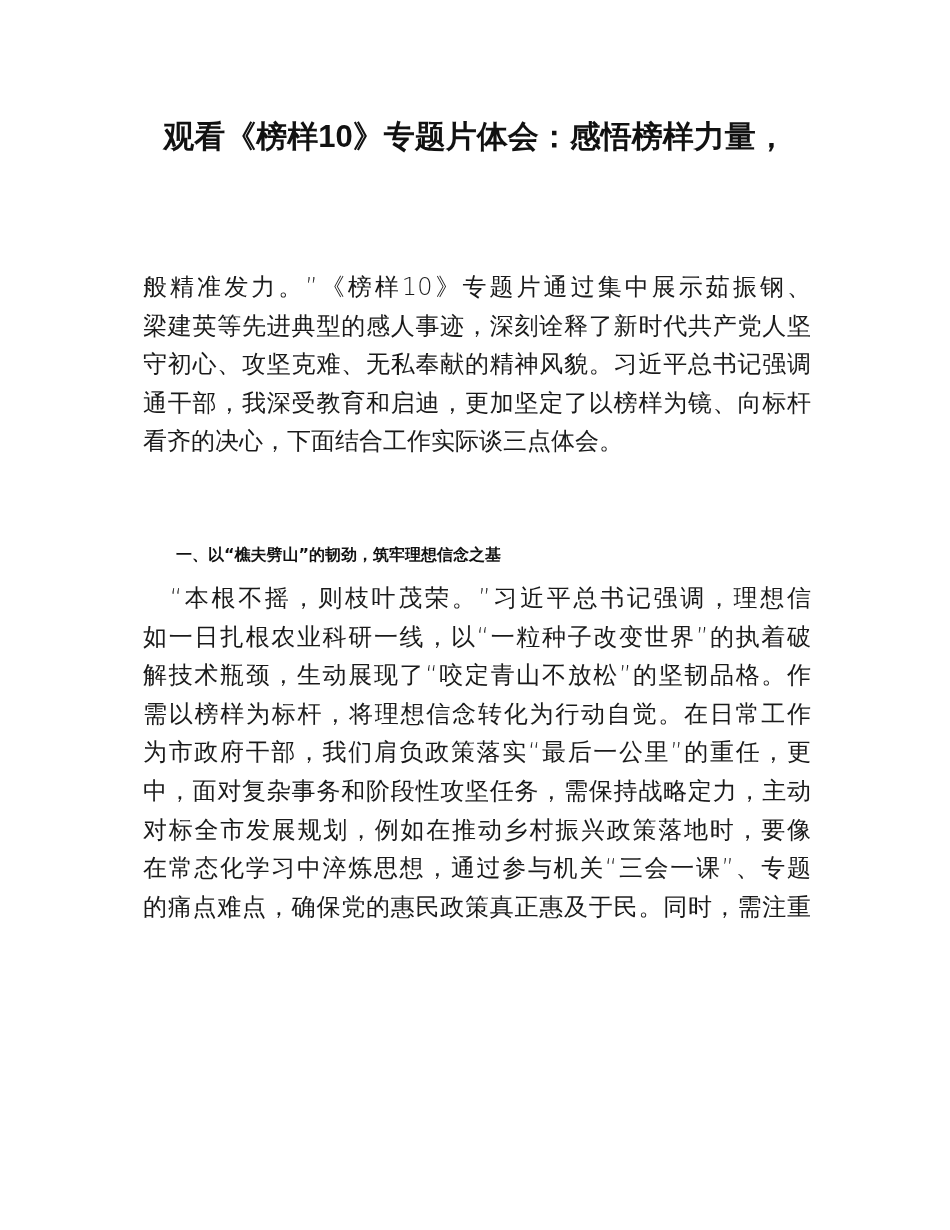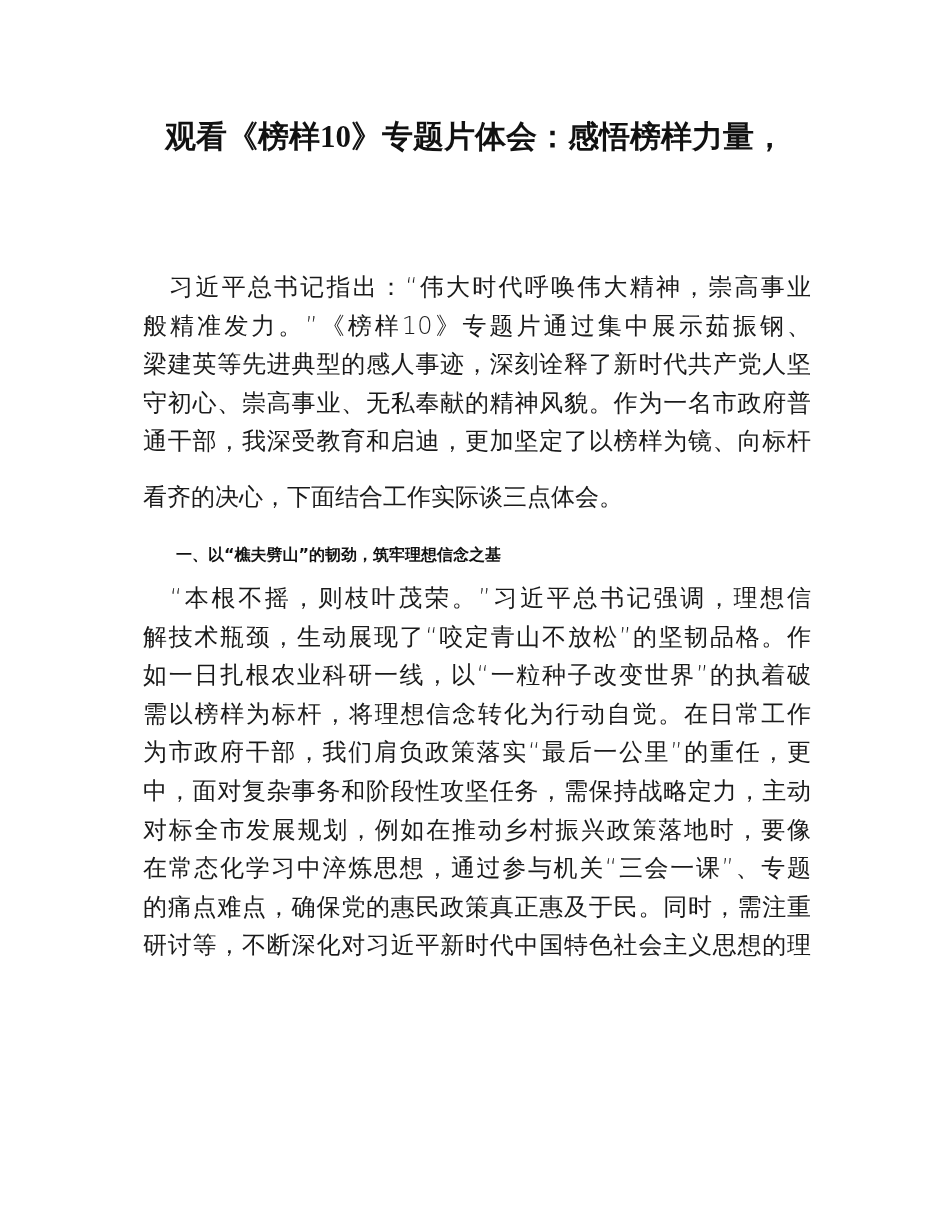--- a/index.html
+++ b/index.html
@@ -1,71 +1,69 @@
 <!DOCTYPE html>
 <html><head>
 <meta charset="utf-8">
 <style>
   html, body { margin: 0; padding: 0; background: #ffffff; }
   body { width: 950px; height: 1230px; position: relative; overflow: hidden; }
   .page { position: absolute; left: 0; top: 0; width: 950px; height: 1230px; background: #fff; }
   .title {
     position: absolute; left: 60px; width: 830px; top: 112px;
     text-align: center;
-    font-family: Liberation Serif, serif;
+    font-family: Liberation Sans, sans-serif;
     font-weight: bold; font-size: 31px; line-height: 50px; color: #111;
     letter-spacing: 0px;
   }
   .title div { white-space: nowrap; }
   .body-text {
     position: absolute; left: 143px; width: 668px;
     font-family: "DejaVu Sans", "Liberation Sans", sans-serif;
     font-size: 24px; color: #1a1a1a;
   }
   .line {
     height: 38.6px; line-height: 38.6px; white-space: nowrap;
     text-align: justify; text-align-last: justify;
     font-weight: 300;
   }
-  .line.last { text-align-last: left; margin-top: 17px; }
+  .line.last { text-align-last: left; }
   .p1 { top: 268px; }
   .heading {
     position: absolute; left: 176px; top: 535px;
     font-family: "DejaVu Sans", "Liberation Sans", sans-serif;
     font-weight: bold; font-size: 16px; line-height: 40px; color: #111;
     white-space: nowrap;
   }
   .p2 { top: 579px; }
 </style>
 </head>
 <body>
 
 <div class="page">
 
   <div class="title">
     <div>观看《榜样10》专题片体会：感悟榜样力量，</div>
   </div>
 
   <div class="body-text p1">
-    <div class="line">　习近平总书记指出：“伟大时代呼唤伟大精神，崇高事业</div>
     <div class="line">般精准发力。”《榜样10》专题片通过集中展示茹振钢、</div>
     <div class="line">梁建英等先进典型的感人事迹，深刻诠释了新时代共产党人坚</div>
-    <div class="line">守初心、崇高事业、无私奉献的精神风貌。作为一名市政府普</div>
+    <div class="line">守初心、攻坚克难、无私奉献的精神风貌。习近平总书记强调</div>
     <div class="line">通干部，我深受教育和启迪，更加坚定了以榜样为镜、向标杆</div>
     <div class="line last">看齐的决心，下面结合工作实际谈三点体会。</div>
   </div>
 
   <div class="heading">一、以“樵夫劈山”的韧劲，筑牢理想信念之基</div>
 
   <div class="body-text p2">
     <div class="line">　“本根不摇，则枝叶茂荣。”习近平总书记强调，理想信</div>
+    <div class="line">如一日扎根农业科研一线，以“一粒种子改变世界”的执着破</div>
     <div class="line">解技术瓶颈，生动展现了“咬定青山不放松”的坚韧品格。作</div>
-    <div class="line">如一日扎根农业科研一线，以“一粒种子改变世界”的执着破</div>
     <div class="line">需以榜样为标杆，将理想信念转化为行动自觉。在日常工作</div>
     <div class="line">为市政府干部，我们肩负政策落实“最后一公里”的重任，更</div>
     <div class="line">中，面对复杂事务和阶段性攻坚任务，需保持战略定力，主动</div>
     <div class="line">对标全市发展规划，例如在推动乡村振兴政策落地时，要像</div>
     <div class="line">在常态化学习中淬炼思想，通过参与机关“三会一课”、专题</div>
     <div class="line">的痛点难点，确保党的惠民政策真正惠及于民。同时，需注重</div>
-    <div class="line">研讨等，不断深化对习近平新时代中国特色社会主义思想的理</div>
   </div>
 
 </div>
 
 </body></html>

